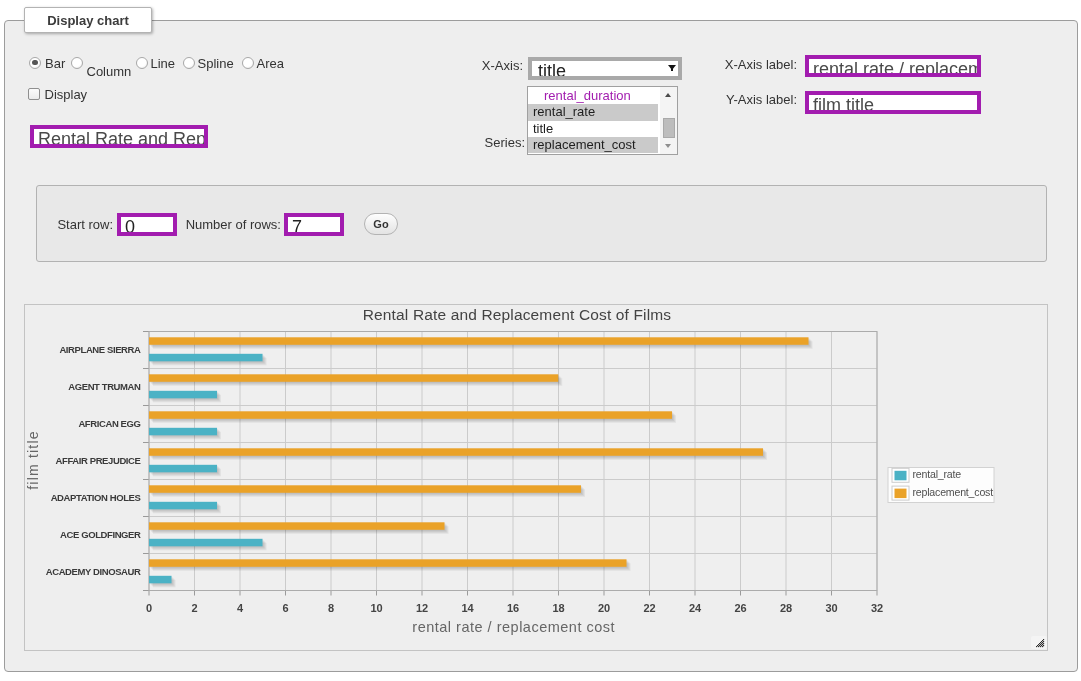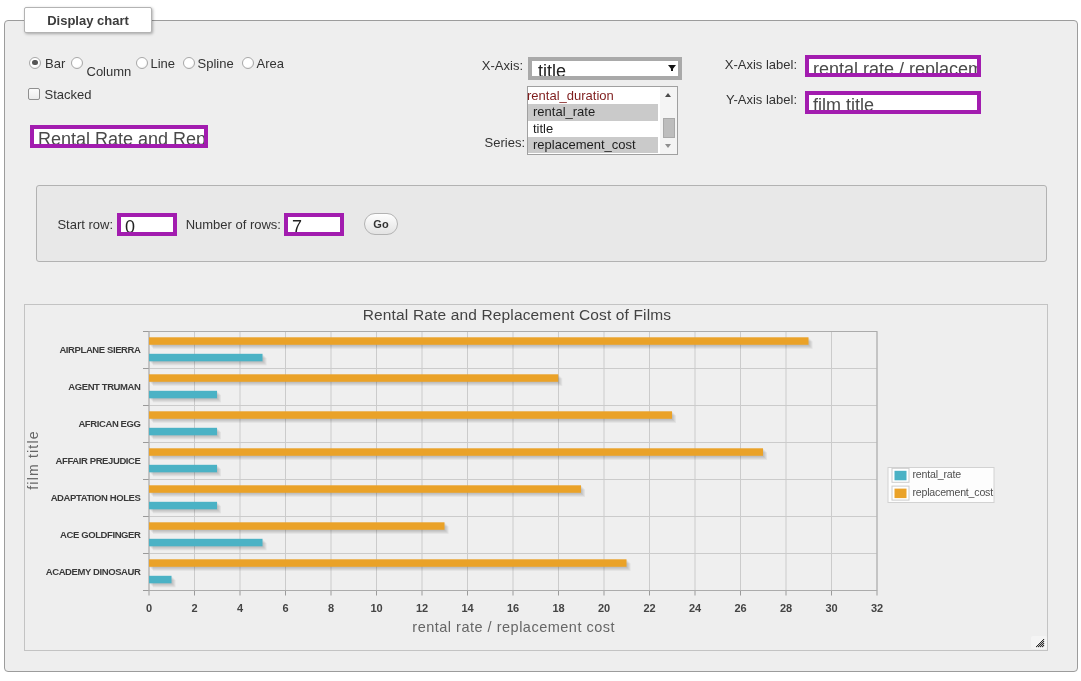--- a/index.html
+++ b/index.html
@@ -32,31 +32,31 @@
   <span class="radio" style="left:71.2px;top:56.8px;"></span>
   <div class="lbl" style="left:86.5px;top:57px;margin-top:8px;">Column</div>
   <span class="radio" style="left:136.2px;top:56.8px;"></span>
   <div class="lbl" style="left:150.5px;top:57px;">Line</div>
   <span class="radio" style="left:183.3px;top:56.8px;"></span>
   <div class="lbl" style="left:197.5px;top:57px;">Spline</div>
   <span class="radio" style="left:242.1px;top:56.8px;"></span>
   <div class="lbl" style="left:256.5px;top:57px;">Area</div>
 
   <span class="check" style="left:28px;top:88.2px;"></span>
-  <div class="lbl" style="left:44.5px;top:88px;">Stacked</div>
+  <div class="lbl" style="left:44.5px;top:88px;">Display</div>
 
   <div class="inp" style="left:30px;top:125px;width:178px;height:23px;">Rental Rate and Replacement Cost of Films</div>
 
   <div class="lbl" style="right:558px;top:59px;text-align:right;">X-Axis:</div>
   <div class="inp" style="left:528px;top:57px;width:154px;height:23px;color:#222;border-color:#a9a9a9;padding-left:6px;">title</div>
   <div class="abs" style="left:667.6px;top:64.5px;width:0;height:0;border-left:4.2px solid transparent;border-right:4.2px solid transparent;border-top:5px solid #141414;"></div>
   <div class="abs" style="left:670.6px;top:68.5px;width:2.4px;height:2.4px;background:#141414;"></div>
 
   <div class="abs" style="left:527px;top:86px;width:151px;height:69px;background:#fff;border:1px solid #a0a0a0;"></div>
-  <div class="lbl" style="left:527px;top:89px;color:#7f1d1d;">rental_duration</div>
+  <div class="lbl" style="left:544px;top:89px;color:#a21caf;">rental_duration</div>
   <div class="abs" style="left:528px;top:104.3px;width:129.5px;height:16.3px;background:#cacaca;"></div>
   <div class="lbl" style="left:533px;top:105.3px;color:#1e1e1e;">rental_rate</div>
   <div class="lbl" style="left:533px;top:121.6px;color:#1e1e1e;">title</div>
   <div class="abs" style="left:528px;top:136.9px;width:129.5px;height:16.3px;background:#cacaca;"></div>
   <div class="lbl" style="left:533px;top:137.9px;color:#1e1e1e;">replacement_cost</div>
 
   <div class="abs" style="left:659.5px;top:87px;width:17.5px;height:67px;background:#f4f4f4;"></div>
   <div class="abs" style="left:664.5px;top:92.5px;width:0;height:0;border-left:3.8px solid transparent;border-right:3.8px solid transparent;border-bottom:4.6px solid #4a4a4a;"></div>
   <div class="abs" style="left:662.5px;top:118px;width:12px;height:19.5px;background:#bdbdbd;border:1px solid #a9a9a9;"></div>
   <div class="abs" style="left:664.5px;top:143.5px;width:0;height:0;border-left:3.8px solid transparent;border-right:3.8px solid transparent;border-top:4.6px solid #8f8f8f;"></div>

